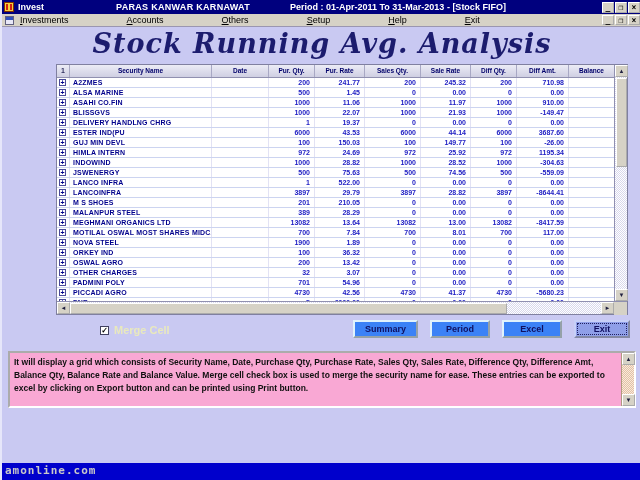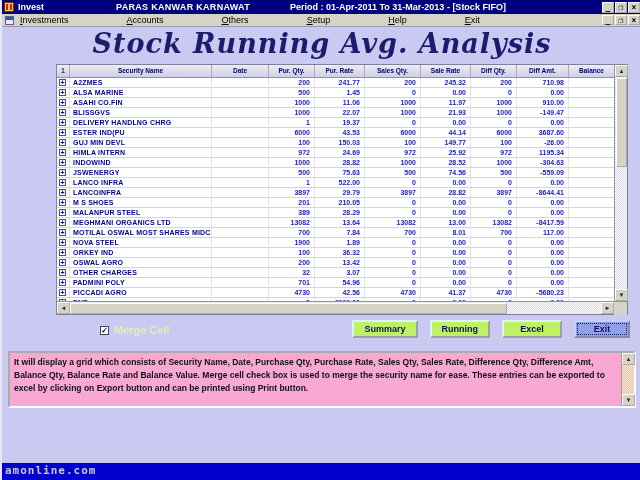--- a/index.html
+++ b/index.html
@@ -69,21 +69,21 @@
   .vspacer { flex:1; } .hspacer { flex:1; }
   .corner { width:13px; height:13px; background:#d6d2c6; flex:none; }
 
   
   .controls { position:absolute; left:0; top:320px; width:640px; height:22px; }
   .merge { position:absolute; left:98px; top:4px; display:flex; align-items:center; gap:5px; }
   .checkbox { width:9px; height:9px; background:#fff; border:1px solid #404060; font-size:8px; line-height:8px;
               text-align:center; color:#000; font-weight:bold; }
   .merge-label { font-size:11px; font-weight:bold; color:#e9e9bd; }
   .btn-row { position:absolute; right:12px; top:0; display:flex; gap:12px; }
-  .btn { height:18px; padding:0 10px; min-width:60px; background:#bef264; border:2px outset #e0f2fc;
+  .btn { height:18px; padding:0 10px; min-width:60px; background:#3b82f6; border:2px outset #e0f2fc;
          font-family:"Liberation Sans",sans-serif; font-size:9px; font-weight:bold; color:#101060; }
   .btn.exit { background:#8f9fe8; border-color:#c8d0f8; min-width:56px; outline:1px dotted #202060; outline-offset:-4px; }
 
   
   .descwrap { position:absolute; left:6px; top:351px; width:628px; height:57px; background:#f9a8d4;
               border:2px inset #fff; display:flex; }
   .desc { flex:1; font-size:8.5px; font-weight:bold; color:#101010; line-height:1.55; padding:3px 4px 3px 4px; overflow:hidden; }
   .desc-scroll { width:13px; background:
       repeating-conic-gradient(#fbe9da 0 25%, #e0c2a8 0 50%) 0 0 / 2px 2px;
       display:flex; flex-direction:column; border-left:1px solid #b09880; }
@@ -439,21 +439,21 @@
     </div>
   </div>
 
   <div class="controls">
     <div class="merge">
       <span class="checkbox">✓</span>
       <span class="merge-label">Merge Cell</span>
     </div>
     <div class="btn-row" id="btn-row">
         <button class="btn">Summary</button>
-        <button class="btn">Running</button>
+        <button class="btn">Period</button>
         <button class="btn">Excel</button>
         <button class="btn exit">Exit</button>
       </div>
   </div>
 
   <div class="descwrap">
     <div class="desc">It will display a grid which consists of Security Name, Date, Purchase Qty, Purchase Rate, Sales Qty, Sales Rate, Difference Qty, Difference Amt, Balance Qty, Balance Rate and Balance Value. Merge cell check box is used to merge the security name for ease. These entries can be exported to excel by clicking on Export button and can be printed using Print button.</div>
     <div class="desc-scroll">
       <div class="sbtn">▲</div>
       <div class="vspacer"></div>

